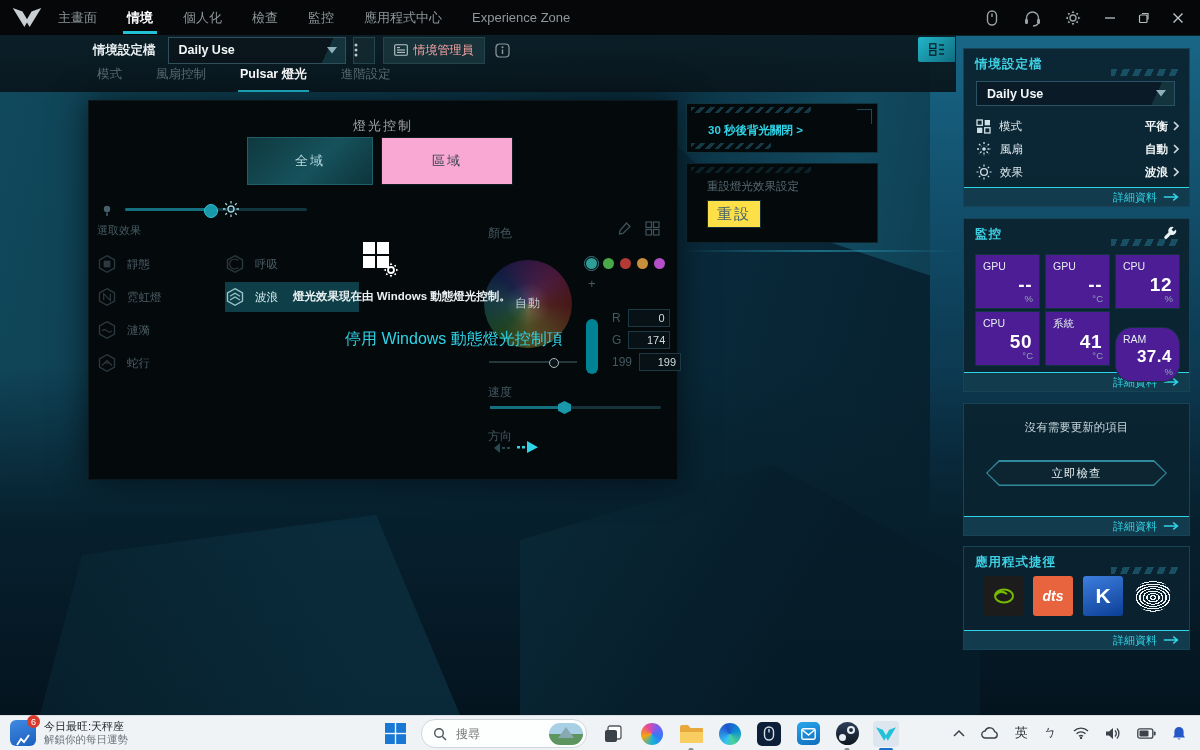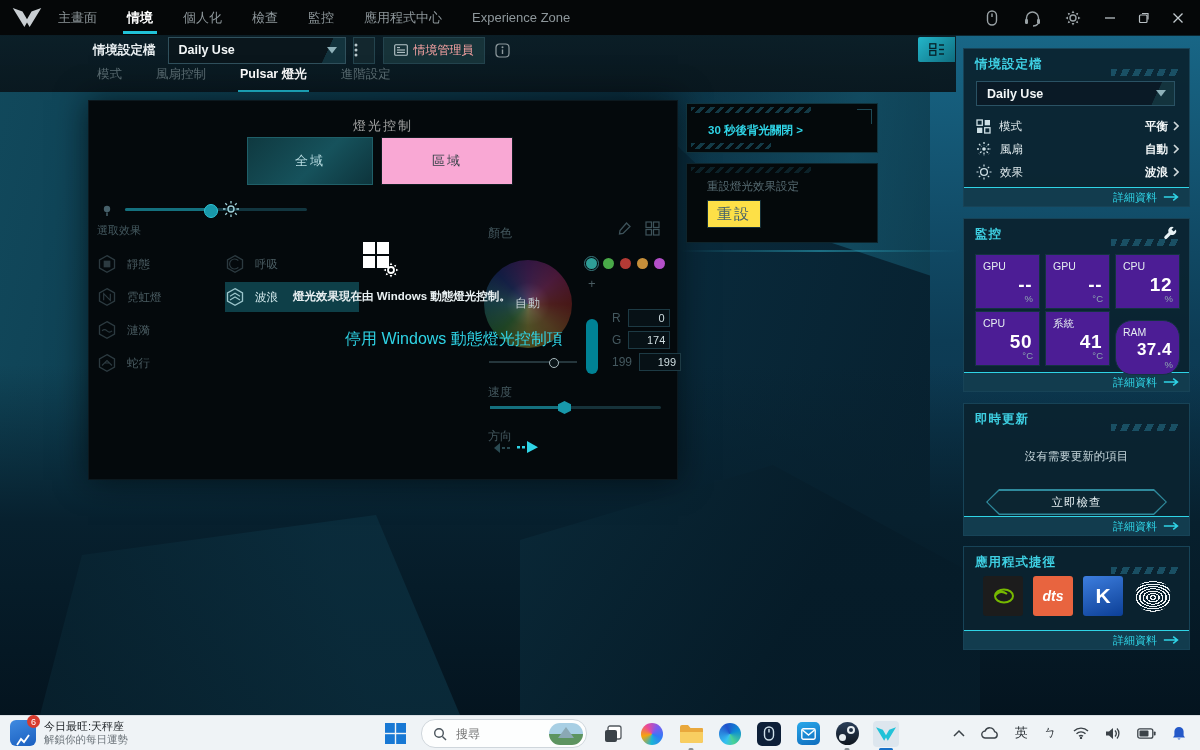--- a/index.html
+++ b/index.html
@@ -427,36 +427,35 @@
       <div class="mtile" style="left:11px;top:63px;">
         <div class="lb">CPU</div>
           <div class="vl">50</div>
           <div class="un">°C</div>
       </div>
       <div class="mtile" style="left:81px;top:63px;">
         <div class="lb">系統</div>
           <div class="vl">41</div>
           <div class="un">°C</div>
       </div>
-      <div class="mtile" style="left:151px;top:72px;border-radius:17px;">
+      <div class="mtile" style="left:151px;top:79px;border-radius:17px;">
         <div class="lb">RAM</div>
           <div class="vl" style="font-size:17px;">37.4</div>
           <div class="un">%</div>
       </div>
     </div>
     <div class="sp-foot">
       <span>詳細資料</span>
       <svg width="17" height="10" viewBox="0 0 20 10">
           <path d="M1 5 H16 M12 1 L17 5 L12 9" stroke="#2fd4e6" stroke-width="1.8" fill="none"></path>
         </svg>
     </div>
   </div>
 
   <div class="a spanel" style="top:403px;height:131px;">
-    <div class="sp-head">即時更新</div>
     <div class="sp-body">
       <div style="position:absolute;left:0;right:0;top:16px;text-align:center;color:#c6d6db;font-size:11.5px;">沒有需要更新的項目</div>
       <div style="position:absolute;left:22px;right:22px;top:56px;height:26px;background:#2f8a9c;clip-path:polygon(13px 0,calc(100% - 13px) 0,100% 50%,calc(100% - 13px) 100%,13px 100%,0 50%);">
         <div style="position:absolute;inset:1.5px;background:#0c2531;clip-path:polygon(12px 0,calc(100% - 12px) 0,100% 50%,calc(100% - 12px) 100%,12px 100%,0 50%);display:flex;align-items:center;justify-content:center;color:#e4eef1;font-size:11.5px;letter-spacing:1px;">立即檢查</div>
       </div>
     </div>
     <div class="sp-foot">
       <span>詳細資料</span>
       <svg width="17" height="10" viewBox="0 0 20 10">
           <path d="M1 5 H16 M12 1 L17 5 L12 9" stroke="#2fd4e6" stroke-width="1.8" fill="none"></path>

